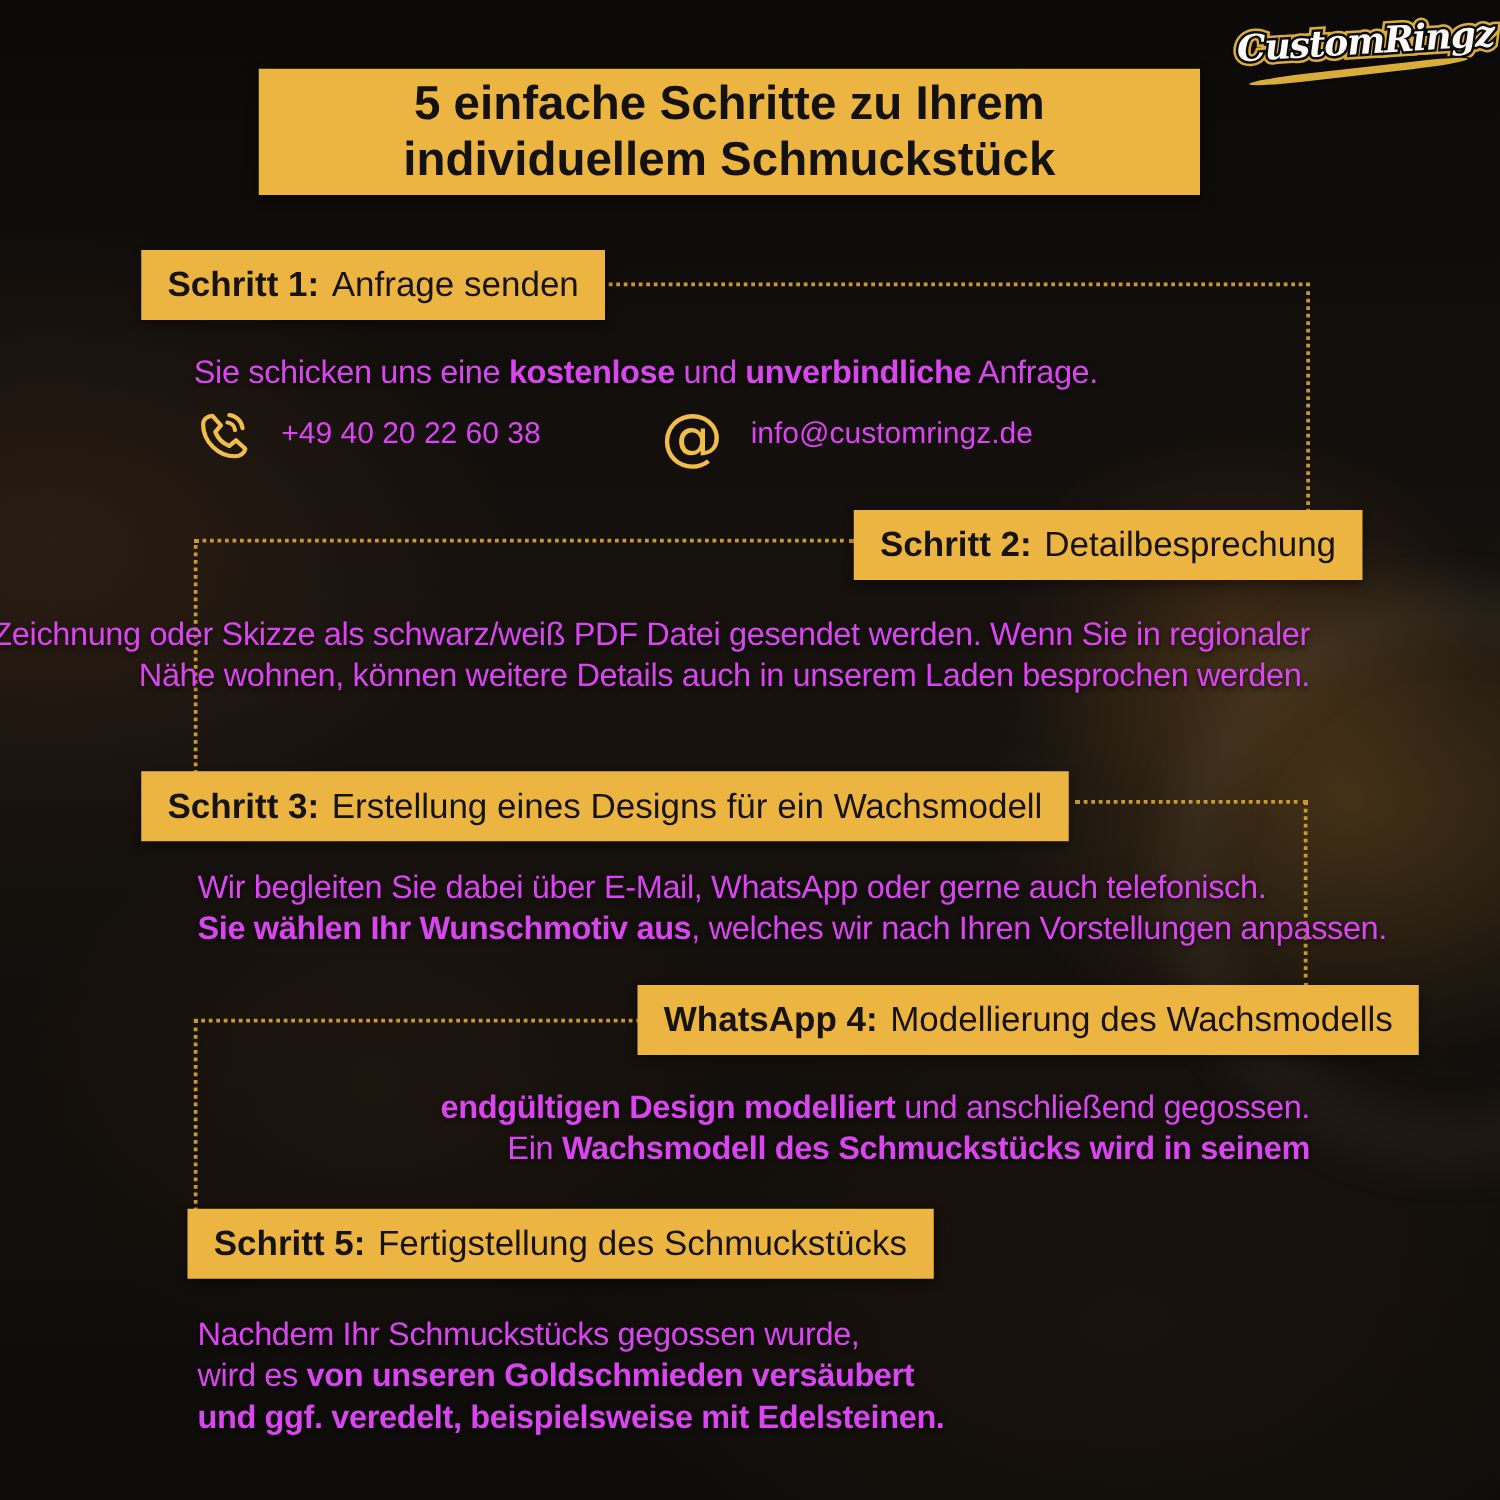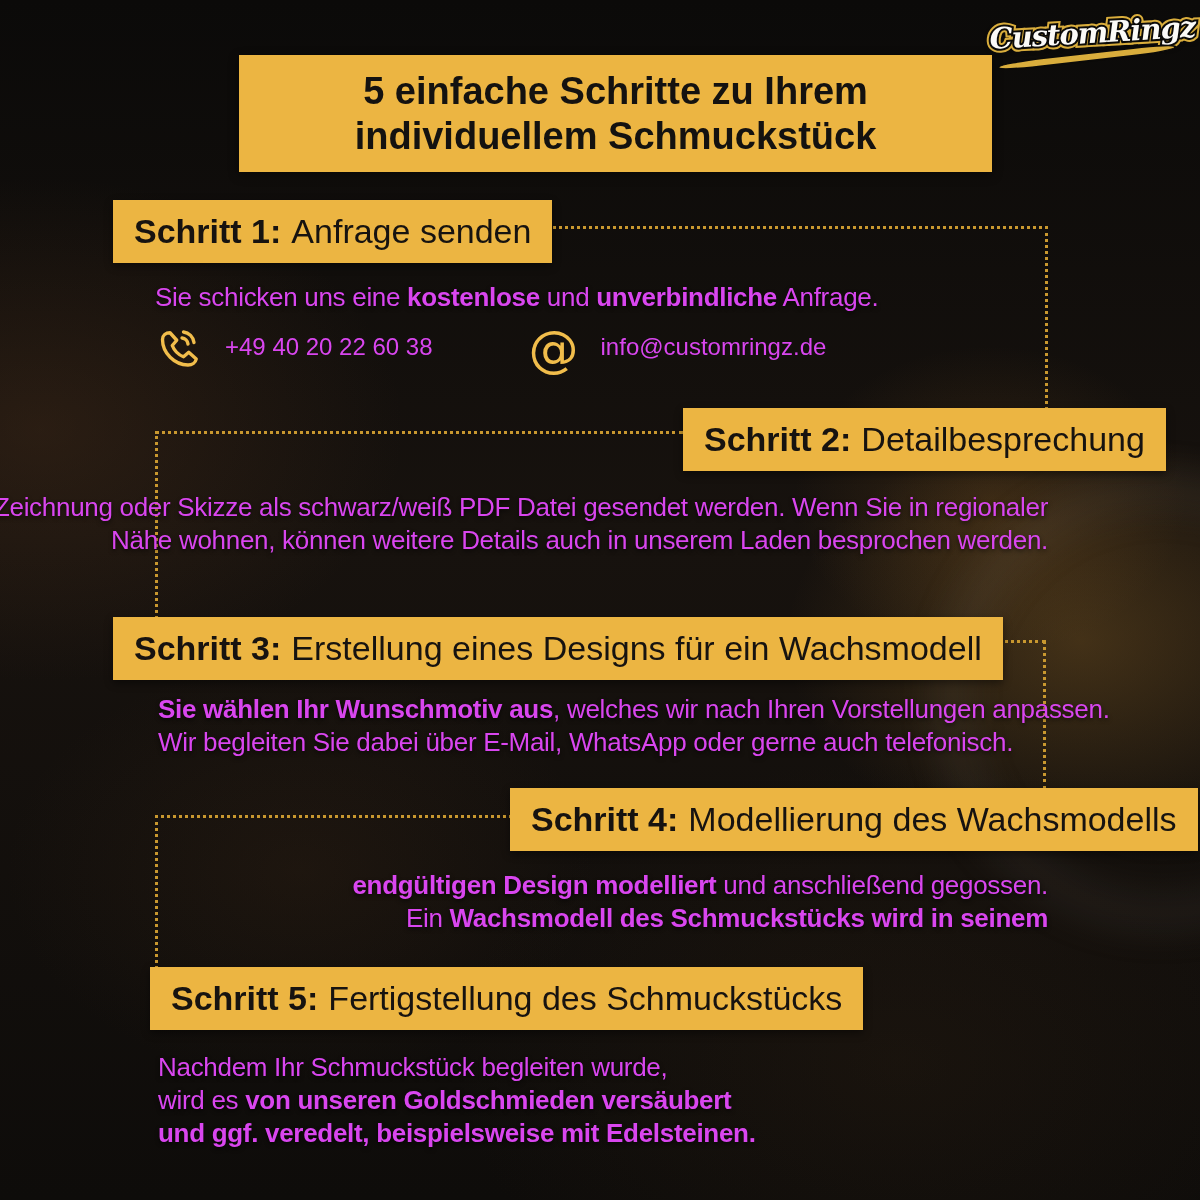--- a/index.html
+++ b/index.html
@@ -36,44 +36,43 @@
   }
   .logo .l-back{-webkit-text-stroke:8px #d9ad3c;color:#d9ad3c;text-shadow:0 2px 6px rgba(0,0,0,.6);}
   .logo .l-mid{-webkit-text-stroke:4px #0b0a08;color:#0b0a08;}
   .logo .l-front{color:#fbfaf7;}
   .logo .swash{
     position:absolute;left:6px;top:36px;width:176px;height:6px;background:#d9ad3c;
     border:2px solid #0b0a08;border-radius:50%/100%;transform:rotate(-3deg) skewX(-35deg);
   }
   
   .title-banner{
-    position:absolute;left:207px;top:55px;width:753px;height:117px;background:#ECB542;z-index:2;
+    position:absolute;left:207px;top:55px;width:753px;height:101px;background:#ECB542;z-index:2;
     display:flex;flex-direction:column;align-items:center;justify-content:center;
     box-shadow:0 3px 10px rgba(0,0,0,.45);
-    margin-left:32px;
   }
   .title-banner div{
     color:#141210;font-weight:bold;font-size:38px;line-height:45px;text-align:center;white-space:nowrap;
   }
   
   .conn{position:absolute;z-index:1;}
   .conn.h{height:0;border-top:3px dotted #c9982f;}
   .conn.v{width:0;border-left:3px dotted #c9982f;}
   .c1h{left:468px;top:226px;width:580px;}
   .c1v{left:1045px;top:226px;height:184px;}
   .c2h{left:155px;top:431px;width:528px;}
   .c2v{left:155px;top:431px;height:188px;}
   .c3h{left:860px;top:640px;width:186px;}
   .c3v{left:1043px;top:640px;height:150px;}
   .c4h{left:155px;top:815px;width:357px;}
   .c4v{left:155px;top:815px;height:154px;}
   
   .step-box{
     position:absolute;z-index:2;background:#ECB542;color:#171310;
-    font-size:34px;padding:12px 21px;white-space:nowrap;
+    font-size:28px;padding:12px 21px;white-space:nowrap;
     box-shadow:0 3px 8px rgba(0,0,0,.45);
   }
   .step-box .lbl{font-weight:bold;}
   .step-box .hd{margin-left:10px;}
   .b1{left:113px;top:200px;}
   .b2{left:683px;top:408px;}
   .b3{left:113px;top:617px;}
   .b4{left:510px;top:788px;}
   .b5{left:113px;top:967px;margin-left:37px;}
   
@@ -156,34 +155,34 @@
   </div>
   <div class="body-text t2">
       <div><span>Zeichnung oder Skizze als schwarz/weiß PDF Datei gesendet werden. Wenn Sie in regionaler</span></div>
       <div><span>Nähe wohnen, können weitere Details auch in unserem Laden besprochen werden.</span></div>
     </div>
 
   <div class="step-box b3">
     <span class="lbl">Schritt 3:</span><span class="hd">Erstellung eines Designs für ein Wachsmodell</span>
   </div>
   <div class="body-text t3">
+      <div><span>Wir begleiten Sie dabei über E-Mail, WhatsApp oder gerne auch telefonisch.</span></div>
       <div><span class="b">Sie wählen Ihr Wunschmotiv aus</span><span>, welches wir nach Ihren Vorstellungen anpassen.</span></div>
-      <div><span>Wir begleiten Sie dabei über E-Mail, WhatsApp oder gerne auch telefonisch.</span></div>
     </div>
 
   <div class="step-box b4">
-    <span class="lbl">Schritt 4:</span><span class="hd">Modellierung des Wachsmodells</span>
+    <span class="lbl">WhatsApp 4:</span><span class="hd">Modellierung des Wachsmodells</span>
   </div>
   <div class="body-text t4">
       <div><span class="b">endgültigen Design modelliert</span><span> und anschließend gegossen.</span></div>
       <div><span>Ein </span><span class="b">Wachsmodell des Schmuckstücks wird in seinem</span></div>
     </div>
 
   <div class="step-box b5">
     <span class="lbl">Schritt 5:</span><span class="hd">Fertigstellung des Schmuckstücks</span>
   </div>
   <div class="body-text t5">
-      <div><span>Nachdem Ihr Schmuckstück begleiten wurde,</span></div>
+      <div><span>Nachdem Ihr Schmuckstücks gegossen wurde,</span></div>
       <div><span>wird es </span><span class="b">von unseren Goldschmieden versäubert</span></div>
       <div><span class="b">und ggf. veredelt, beispielsweise mit Edelsteinen.</span></div>
     </div>
 
 </div>
 
 </body></html>

